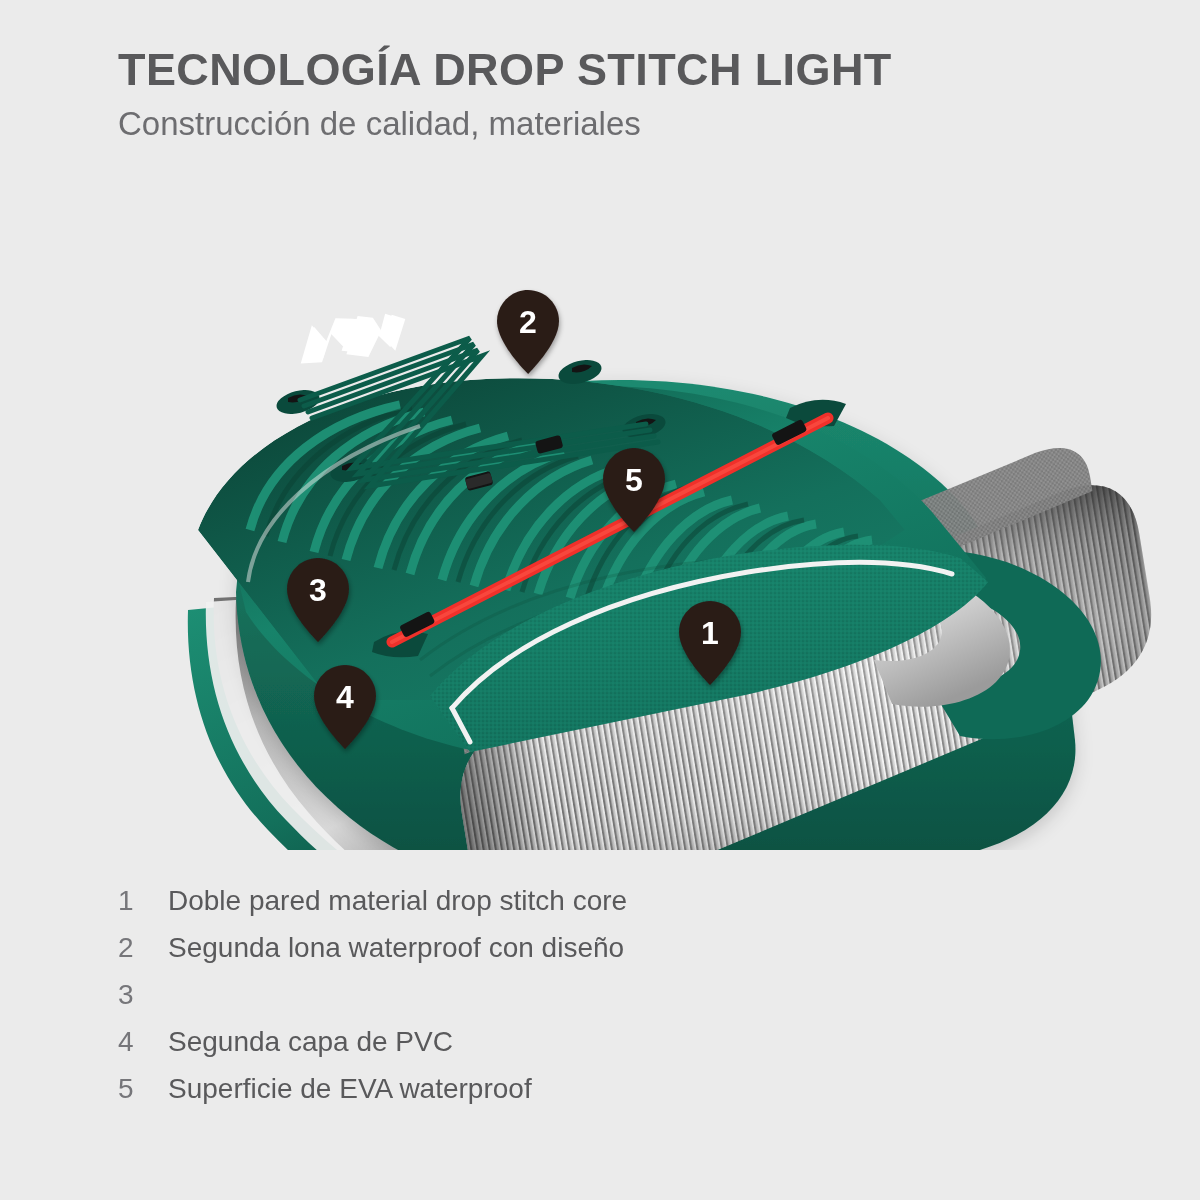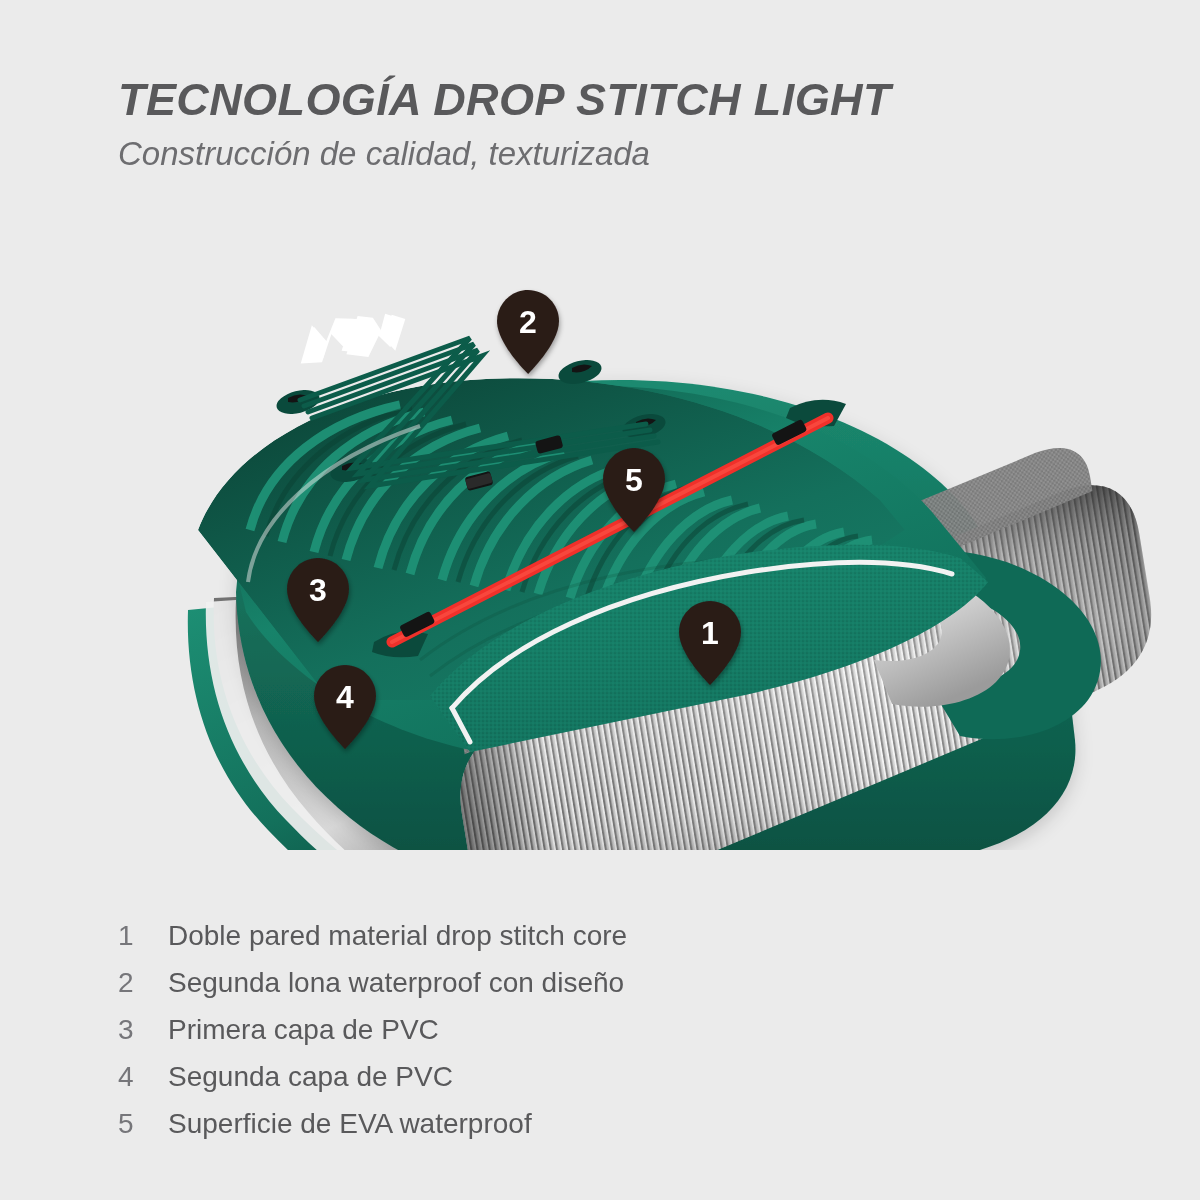--- a/index.html
+++ b/index.html
@@ -5,21 +5,21 @@
   html,body{margin:0;padding:0;}
   body{
     width:1200px;height:1200px;
     background:#ebebeb;
     font-family:"Liberation Sans","DejaVu Sans",sans-serif;
     overflow:hidden;position:relative;
   }
   .page{position:relative;width:1200px;height:1200px;}
 
   
-  .header{position:absolute;left:118px;top:76px;width:1000px;font-style:italic;}
+  .header{position:absolute;left:118px;top:46px;width:1000px;}
   .title{
     font-size:45px;font-weight:bold;color:#59595b;
     letter-spacing:0.4px;line-height:1.05;margin:0;white-space:nowrap;
   }
   .subtitle{
     font-size:33px;font-weight:400;color:#6d6d70;
     line-height:1.30;margin:10px 0 0 0;
   }
 
   
@@ -30,39 +30,39 @@
   .legend{position:absolute;left:118px;top:885px;width:900px;}
   .legend-row{
     display:flex;align-items:baseline;
     height:47px;
   }
   .legend-num{
     width:50px;flex:0 0 50px;
     font-size:28px;color:#76767a;font-weight:400;
   }
   .legend-text{
-    font-size:28px;color:#59595b;font-weight:400;white-space:nowrap;margin-top:35px;
+    font-size:28px;color:#59595b;font-weight:400;white-space:nowrap;
   }
 
   
   .pin-num{
     font-family:"Liberation Sans","DejaVu Sans",sans-serif;
     font-weight:bold;fill:#ffffff;
     text-anchor:middle;
   }
 </style>
 </head>
 <body>
 
 <div class="page">
 
   <div class="header">
     <h1 class="title">TECNOLOGÍA DROP STITCH LIGHT</h1>
     <p class="subtitle">
-      <span>Construcción de calidad, texturizada</span><br>
+      <span>Construcción de calidad, materiales</span><br>
     </p>
   </div>
 
   <div class="illus">
     <svg viewBox="0 0 1200 620" xmlns="http://www.w3.org/2000/svg">
       <defs>
 
         <linearGradient id="gDeck" x1="0" y1="0" x2="0.75" y2="1">
           <stop offset="0%" stop-color="#0e5243"></stop>
           <stop offset="45%" stop-color="#17836a"></stop>
@@ -357,21 +357,20 @@
       <span class="legend-text">Doble pared material drop stitch core</span>
     </div>
 
     <div class="legend-row">
       <span class="legend-num">2</span>
       <span class="legend-text">Segunda lona waterproof con diseño</span>
     </div>
 
     <div class="legend-row">
       <span class="legend-num">3</span>
-      <span class="legend-text">Primera capa de PVC</span>
     </div>
 
     <div class="legend-row">
       <span class="legend-num">4</span>
       <span class="legend-text">Segunda capa de PVC</span>
     </div>
 
     <div class="legend-row">
       <span class="legend-num">5</span>
       <span class="legend-text">Superficie de EVA waterproof</span>

